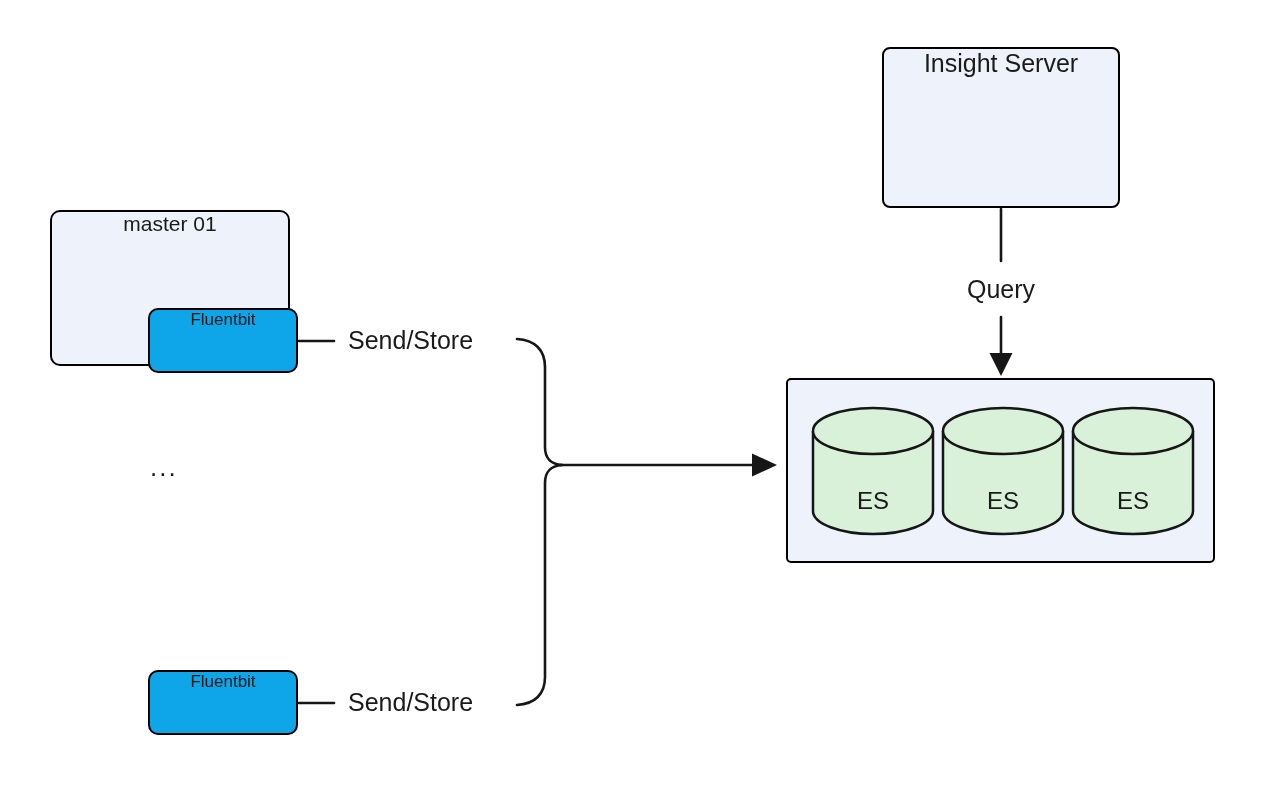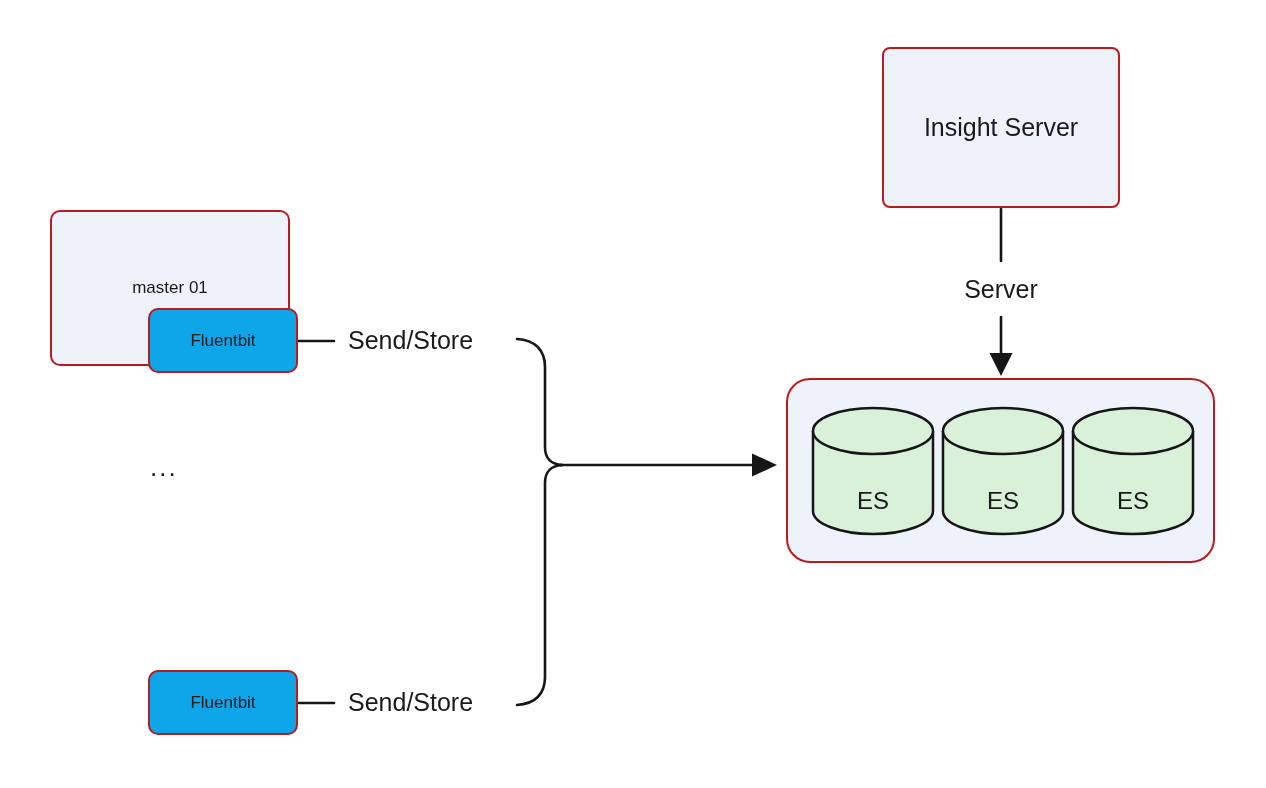--- a/index.html
+++ b/index.html
@@ -22,29 +22,29 @@
   .connector-layer path.edge {
     fill: none;
     stroke: #161616;
     stroke-width: 2.6;
     stroke-linecap: round;
   }
   .connector-layer polygon.arrowhead { fill: #161616; }
 
   .box {
     position: absolute;
-    border: 2px solid #b91c1c;
+    border: 2px solid #000000;
     display: flex;
-    align-items: center;
+    align-items: flex-start;
     justify-content: center;
   }
   .node-main {
     background: #edf2fb;
     border-radius: 10px;
-    font-size: 17px;
+    font-size: 21px;
   }
   .node-master { left: 50px; top: 210px; width: 240px; height: 156px; }
   .node-worker { left: 50px; top: 565px; width: 240px; height: 156px; }
   .node-sub {
     background: #0ea5e9;
     border-radius: 10px;
     font-size: 17px;
     z-index: 2;
   }
   .sub-master { left: 148px; top: 308px; width: 150px; height: 65px; }
@@ -52,21 +52,21 @@
 
   .node-insight {
     left: 882px; top: 47px; width: 238px; height: 161px;
     background: #edf2fb;
     border-radius: 8px;
     font-size: 25px;
   }
   .es-cluster {
     left: 786px; top: 378px; width: 429px; height: 185px;
     background: #edf2fb;
-    border-radius: 24px;
+    border-radius: 5px;
     display: block;
   }
   .cylinder {
     position: absolute;
     top: 26px;
     width: 124px;
     height: 130px;
     overflow: visible;
   }
   .cyl-1 { left: 23px; }
@@ -116,21 +116,21 @@
   </div>
 
   <div class="label lbl-ellipsis">...</div>
 
   <div class="box node-sub sub-worker">
     <span class="node-label">Fluentbit</span>
   </div>
 
   <div class="label lbl-send-top">Send/Store</div>
   <div class="label lbl-send-bottom">Send/Store</div>
-  <div class="label lbl-query">Server</div>
+  <div class="label lbl-query">Query</div>
 
   <div class="box node-insight">
     <span class="node-label">Insight Server</span>
   </div>
 
   <div class="box es-cluster">
     <svg class="cylinder cyl-1" viewBox="0 0 124 130">
       <path d="M2 25 L2 105 C2 117.7 28.9 128 62 128 C95.1 128 122 117.7 122 105 L122 25" stroke="#161616" stroke-width="2.5" fill="#d9f0d9"></path>
       <ellipse cx="62" cy="25" rx="60" ry="23" stroke="#161616" stroke-width="2.5" fill="#d9f0d9"></ellipse>
       <text x="62" y="103" text-anchor="middle">ES</text>

